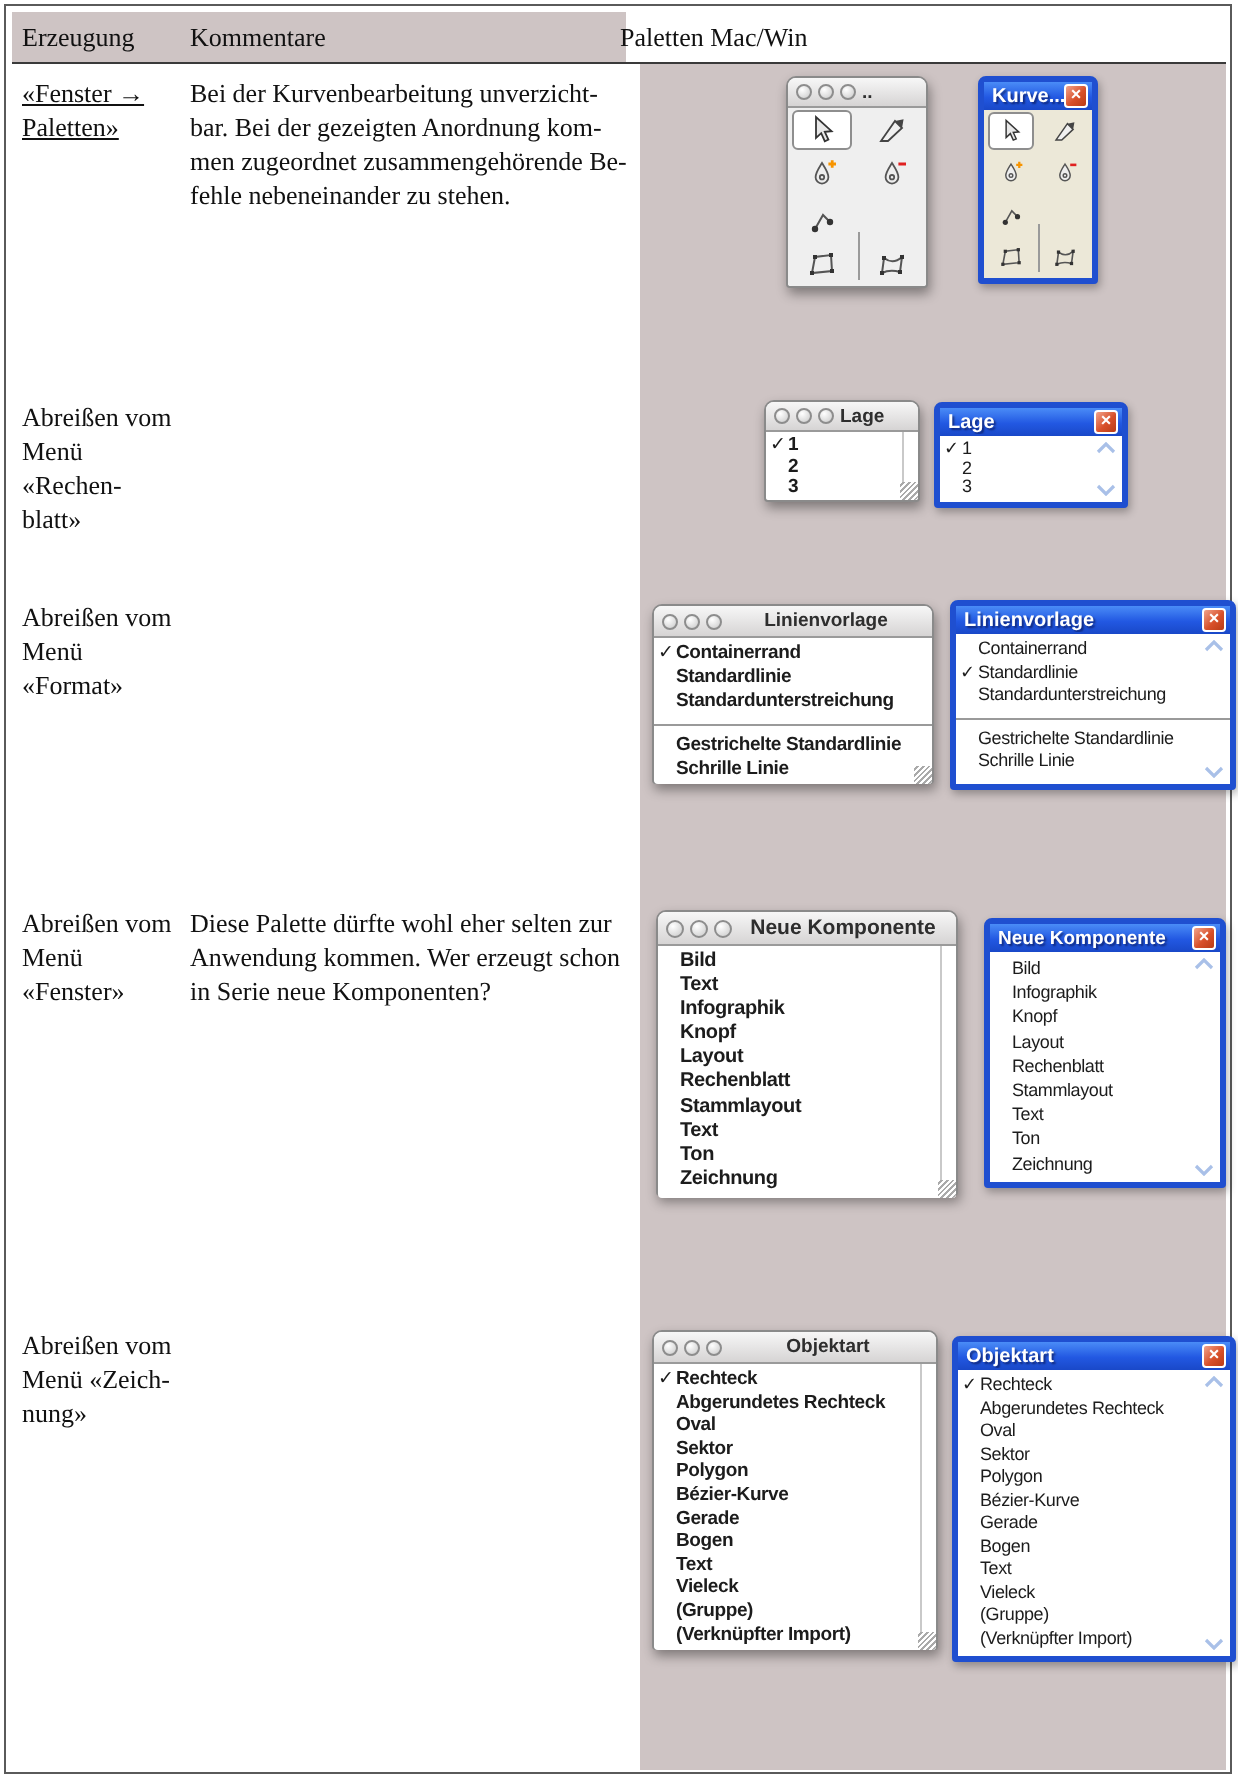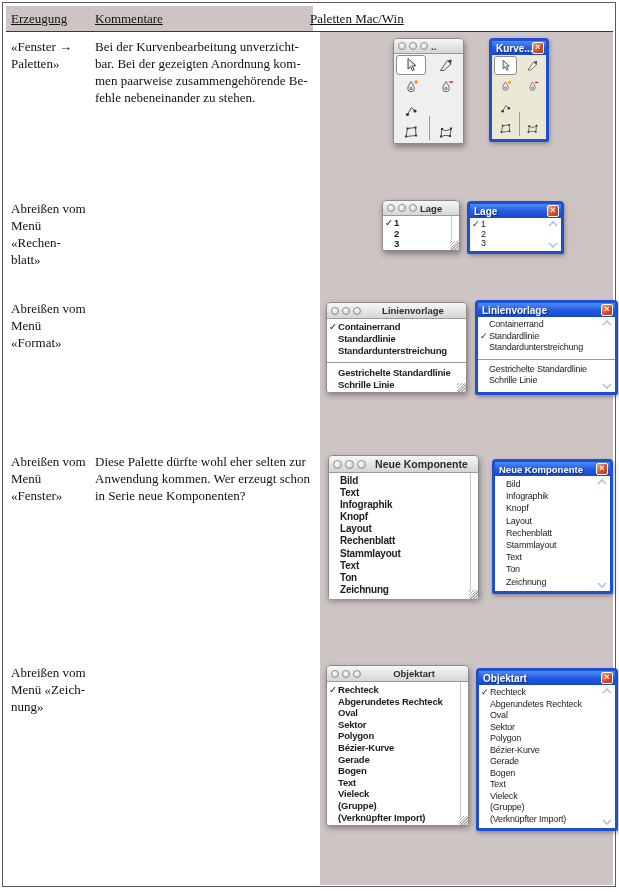--- a/index.html
+++ b/index.html
@@ -2,21 +2,21 @@
 <html><head>
 <meta charset="utf-8">
 <style>
   html,body{margin:0;padding:0;background:#fff;}
   .page{position:relative;width:619px;height:892px;background:#fff;overflow:hidden;
         font-family:"Liberation Serif",serif;color:#111;}
   .frame{position:absolute;left:2px;top:2px;width:612px;height:883px;border:1px solid #5a5a5a;}
   .hdr-pink{position:absolute;left:6px;top:6px;width:307px;height:25px;background:#cec4c4;}
   .pink-col{position:absolute;left:320px;top:32px;width:293px;height:853px;background:#cec4c4;}
   .hdr-line{position:absolute;left:6px;top:31px;width:607px;height:1px;background:#3a3a3a;}
-  .hdr{position:absolute;top:11px;font-size:13px;text-decoration:underline;}
+  .hdr{position:absolute;top:11px;font-size:13px;}
   .cell{position:absolute;font-size:13px;line-height:17px;white-space:pre-line;}
   .c1{left:11px;width:80px;}
   .c2{left:95px;width:222px;}
 
   
   .mac{position:absolute;background:#fff;border:1px solid #8a8a8a;border-radius:5px 5px 2px 2px;
        box-shadow:1px 3px 6px rgba(0,0,0,.38);font-family:"Liberation Sans",sans-serif;}
   .mtb{height:14px;display:flex;align-items:center;gap:3px;padding:0 4px;
        background:linear-gradient(#f7f7f7,#d6d4d4);border-bottom:1px solid #9a9a9a;
        border-radius:4px 4px 0 0;}
@@ -65,25 +65,25 @@
 <div class="page">
   <div class="frame"></div>
   <div class="hdr-pink"></div>
   <div class="pink-col"></div>
   <div class="hdr-line"></div>
 
   <span class="hdr" style="left:11px;">Erzeugung</span>
   <span class="hdr" style="left:95px;">Kommentare</span>
   <span class="hdr" style="left:310px;">Paletten Mac/Win</span>
 
-  <div class="cell c1" style="top:38px;">«Fenster →
+  <div class="cell c1" style="top:38px;text-decoration:underline;">«Fenster →
 Paletten»</div>
   <div class="cell c2" style="top:38px;">Bei der Kurvenbearbeitung unverzicht-
 bar. Bei der gezeigten Anordnung kom-
-men paarweise zusammengehörende Be-
+men zugeordnet zusammengehörende Be-
 fehle nebeneinander zu stehen.</div>
   <div class="cell c1" style="top:200px;">Abreißen vom
 Menü «Rechen-
 blatt»</div>
   <div class="cell c1" style="top:300px;">Abreißen vom
 Menü «Format»</div>
   <div class="cell c1" style="top:453px;">Abreißen vom
 Menü «Fenster»</div>
   <div class="cell c2" style="top:453px;">Diese Palette dürfte wohl eher selten zur
 Anwendung kommen. Wer erzeugt schon

